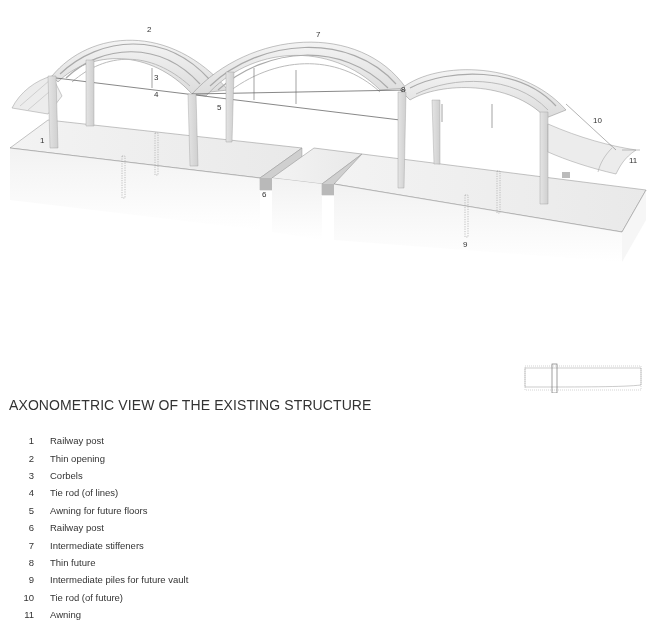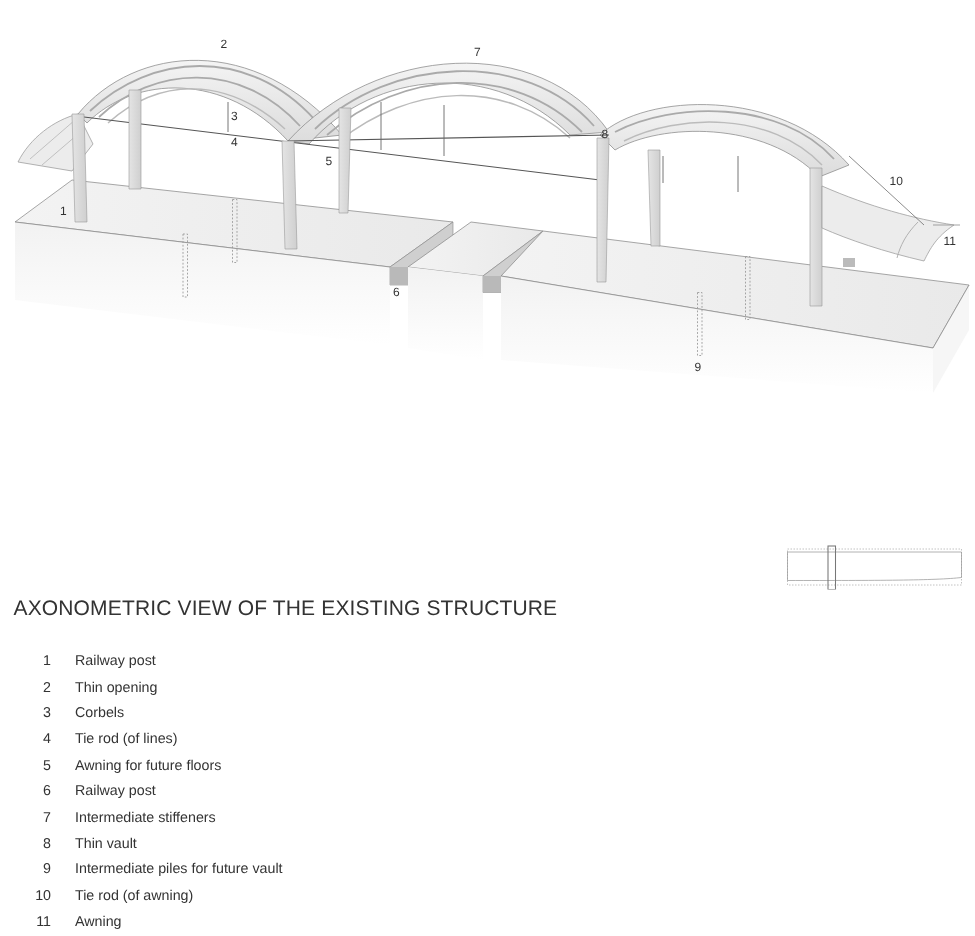--- a/index.html
+++ b/index.html
@@ -175,27 +175,27 @@
   <div class="legend-row">
       <span class="legend-num">6</span>
       <span class="legend-label">Railway post</span>
     </div>
   <div class="legend-row">
       <span class="legend-num">7</span>
       <span class="legend-label">Intermediate stiffeners</span>
     </div>
   <div class="legend-row">
       <span class="legend-num">8</span>
-      <span class="legend-label">Thin vault</span>
+      <span class="legend-label">Thin future</span>
     </div>
   <div class="legend-row">
       <span class="legend-num">9</span>
       <span class="legend-label">Intermediate piles for future vault</span>
     </div>
   <div class="legend-row">
       <span class="legend-num">10</span>
-      <span class="legend-label">Tie rod (of awning)</span>
+      <span class="legend-label">Tie rod (of future)</span>
     </div>
   <div class="legend-row">
       <span class="legend-num">11</span>
       <span class="legend-label">Awning</span>
     </div>
 </div>
 
 </body></html>

